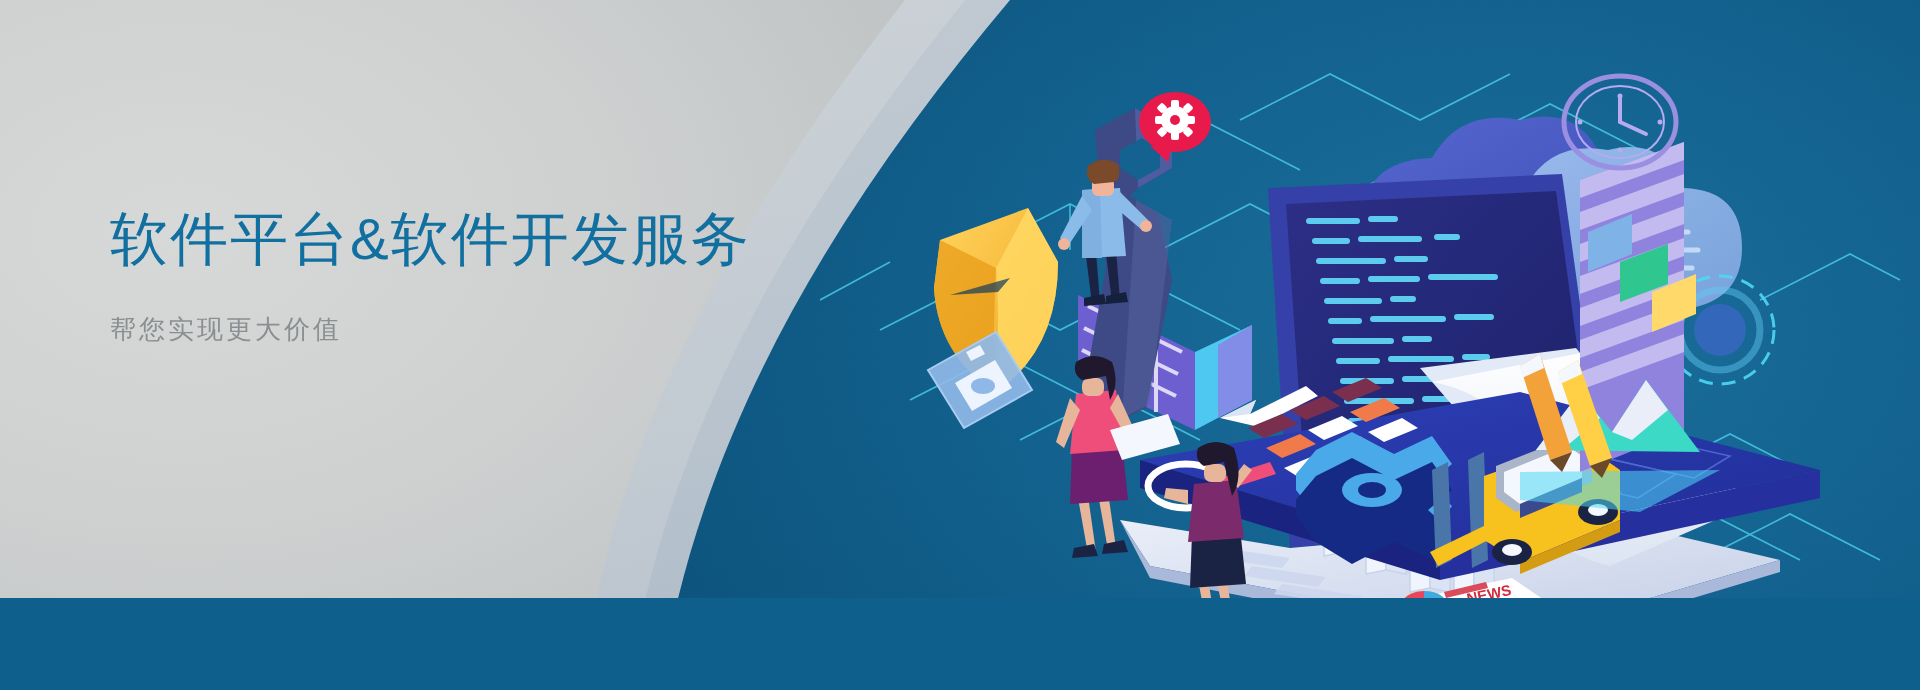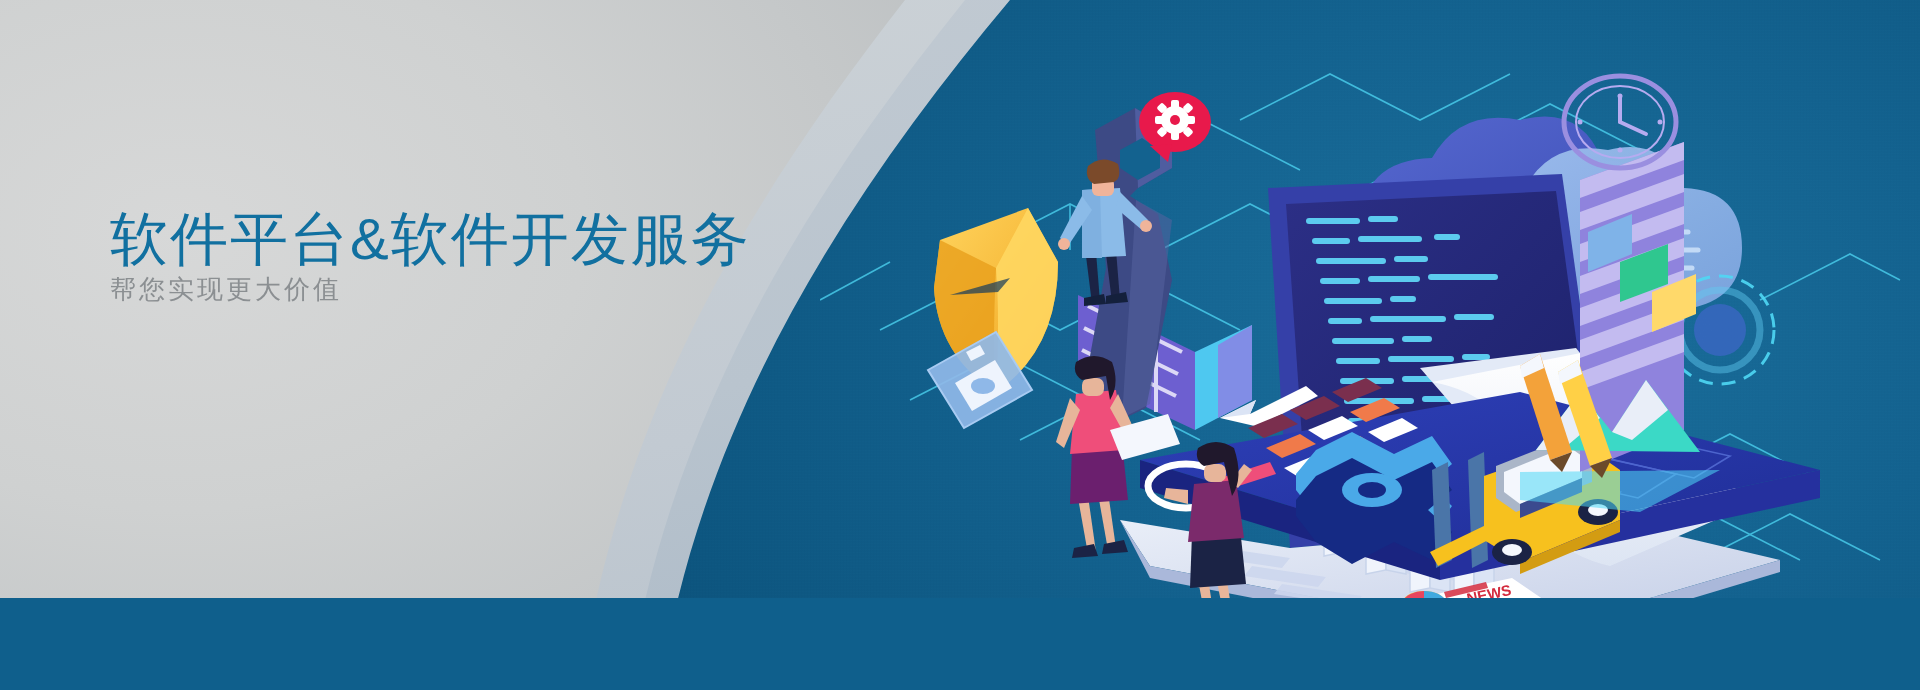--- a/index.html
+++ b/index.html
@@ -50,20 +50,21 @@
     position:absolute; left:110px; top:205px; width:720px;
   }
   #headline {
     font-size:58px; line-height:1.16;
     color:#1170a0;
     letter-spacing:2px;
     font-weight:400;
     white-space:nowrap;
   }
   #subtitle {
+    margin-top:40px;
     font-size:26px;
     color:#8b8f92;
     letter-spacing:3px;
     font-weight:400;
   }
 
   
   #illustration { position:absolute; left:820px; top:0; width:1100px; height:690px; }
   #illustration svg { display:block; width:1100px; height:690px; }
 </style>

